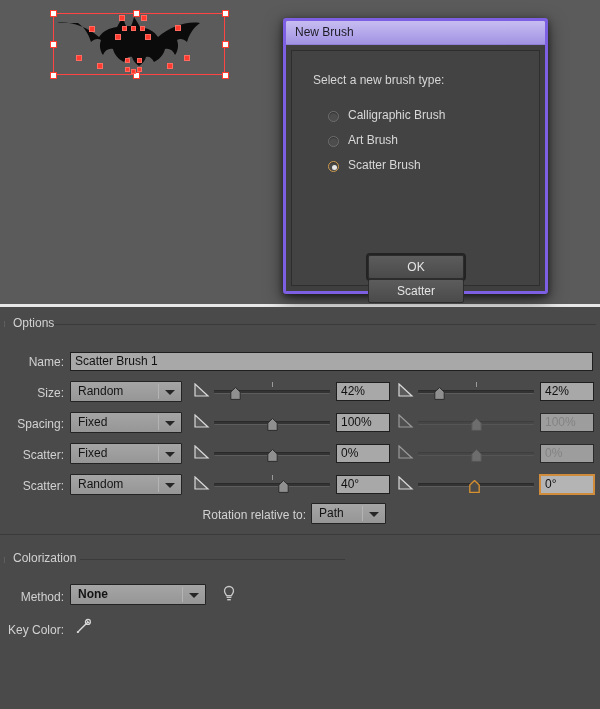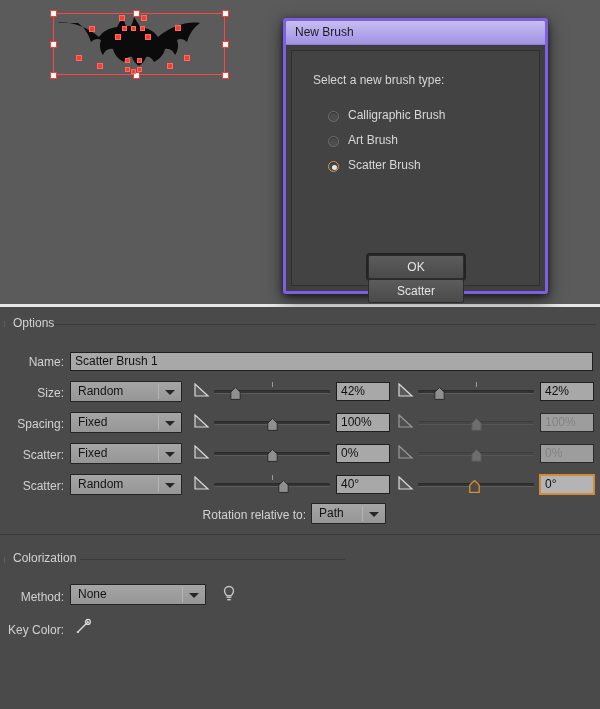--- a/index.html
+++ b/index.html
@@ -391,21 +391,21 @@
       <span class="dd-arrow"></span>
     </div>
 
     <div class="group-line" style="left:0px; top:227px; width:600px;"></div>
 
     <div class="group-tick" style="left:4px; top:250px;"></div>
     <div class="group-label" style="left:8px; top:244px;">Colorization</div>
     <div class="group-line" style="left:80px; top:252px; width:265px;"></div>
 
     <div class="fieldlabel" style="left:0px; top:283px; width:64px;">Method:</div>
-    <div class="dropdown" style="left:70px; top:277px; width:136px;">
+    <div class="dropdown" style="left:70px; top:277px; width:136px;font-weight:bold;">
       <span>None</span>
       <span class="dd-sep"></span>
       <span class="dd-arrow"></span>
     </div>
     <svg class="bulb" style="left:222px; top:278px;" viewBox="0 0 14 18">
       <path d="M7,1.5 C9.6,1.5 11.5,3.5 11.5,6 C11.5,8 10,9.3 9.4,10.6 L4.6,10.6
                C4,9.3 2.5,8 2.5,6 C2.5,3.5 4.4,1.5 7,1.5 Z" fill="none" stroke="#c9c9c9" stroke-width="1.3"></path>
       <rect x="4.6" y="11.6" width="4.8" height="1.4" fill="#c9c9c9"></rect>
       <rect x="5.2" y="14" width="3.6" height="1.4" fill="#c9c9c9"></rect>
     </svg>

